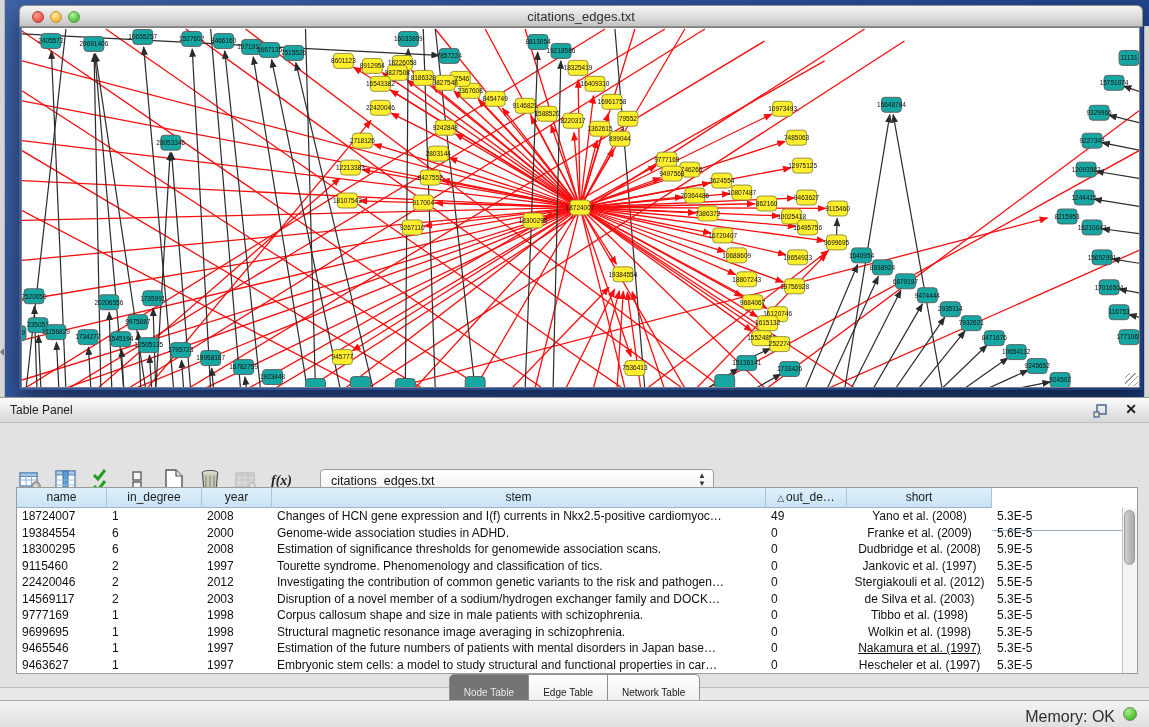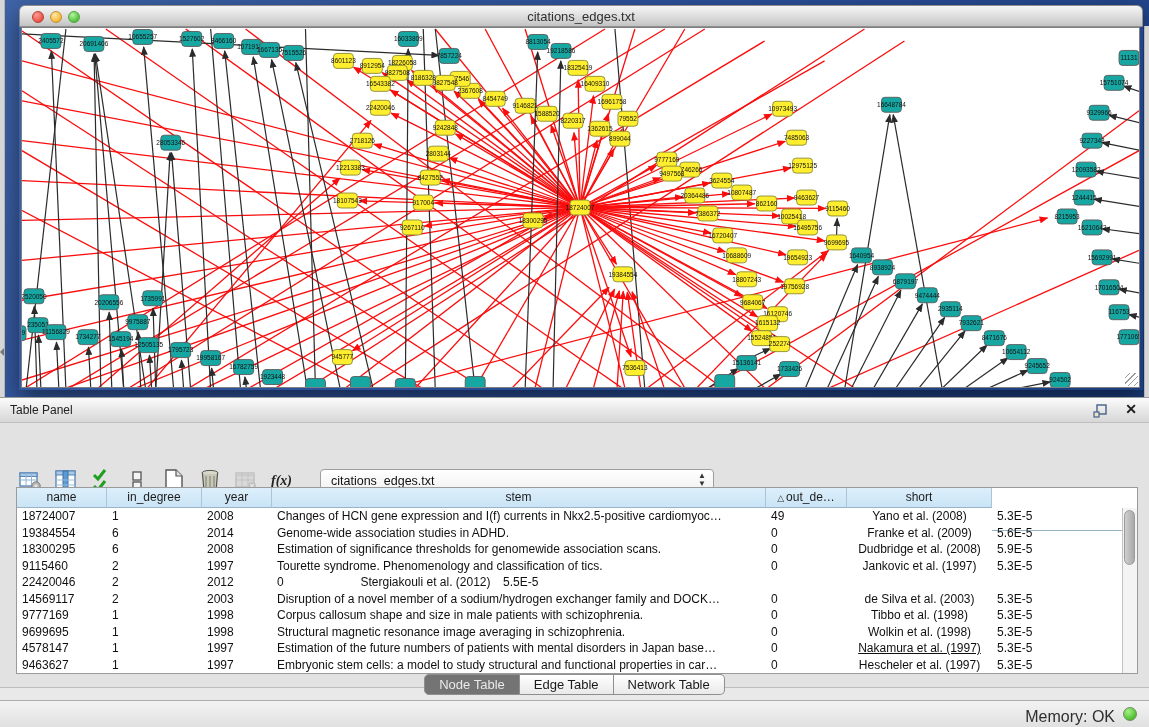--- a/index.html
+++ b/index.html
@@ -52,21 +52,21 @@
   .grid-body{position:absolute;left:0;top:20px;right:15px;bottom:0;overflow:hidden;}
   .g-row{display:flex;height:16.5px;cursor:default;}
   .g-cell{flex:none;font-size:12px;color:#101010;white-space:nowrap;overflow:hidden;
           padding-left:5px;box-sizing:border-box;line-height:16.5px;}
   .g-cell.center{text-align:center;padding-left:0;}
   .vscroll{position:absolute;right:0;top:20px;bottom:0;width:15px;background:#f4f4f4;border-left:1px solid #c3c3c3;box-sizing:border-box;}
   .vthumb{position:absolute;left:1px;top:2px;width:11px;height:55px;border-radius:6px;
           background:linear-gradient(90deg,#cfcfcf,#a9a9a9);border:1px solid #9b9b9b;box-sizing:border-box;cursor:pointer;}
   
   .tabs{position:absolute;left:0;right:0;top:277px;display:flex;justify-content:center;}
-  .seg{height:19px;line-height:19px;font-size:13px;padding:0 14px;border:1px solid #8f8f8f;border-left:none;
+  .seg{height:19px;line-height:19px;font-size:10px;padding:8px 14px;border:1px solid #8f8f8f;border-left:none;
        background:linear-gradient(#ffffff,#e9e9e9);color:#1a1a1a;cursor:pointer;}
   .seg:first-child{border-left:1px solid #8f8f8f;border-radius:5px 0 0 5px;}
   .seg:last-child{border-radius:0 5px 5px 0;}
   .seg.sel{background:#747474;color:#e9e9e9;}
   
   .statusbar{position:absolute;left:0;top:700px;width:1149px;height:27px;
              background:linear-gradient(#f3f3f3,#e0e0e0);border-top:1px solid #ababab;box-sizing:border-box;}
   .mem{position:absolute;right:34px;top:7px;font-size:16px;color:#2e2e2e;}
   .memdot{position:absolute;right:12px;top:6px;width:14px;height:14px;border-radius:50%;
           background:radial-gradient(circle at 35% 30%,#a8ef86,#55c438 65%,#3a9e22);border:1px solid #6e8f62;box-sizing:border-box;}
@@ -825,21 +825,21 @@
           <div class="g-cell" style="width: 95px;">1</div>
           <div class="g-cell" style="width: 70px;">2008</div>
           <div class="g-cell" style="width: 494px;">Changes of HCN gene expression and I(f) currents in Nkx2.5-positive cardiomyoc…</div>
           <div class="g-cell" style="width: 81px;">49</div>
           <div class="g-cell center" style="width: 145px;">Yano et al. (2008)</div>
           <div class="g-cell" style="width: 132px;">5.3E-5</div>
         </div>
         <div class="g-row">
           <div class="g-cell" style="width: 90px;">19384554</div>
           <div class="g-cell" style="width: 95px;">6</div>
-          <div class="g-cell" style="width: 70px;">2014</div>
+          <div class="g-cell" style="width: 70px;">2000</div>
           <div class="g-cell" style="width: 494px;">Genome-wide association studies in ADHD.</div>
           <div class="g-cell" style="width: 81px;">0</div>
           <div class="g-cell center" style="width: 145px;">Franke et al. (2009)</div>
           <div class="g-cell" style="width: 132px;">5.6E-5</div>
         </div>
         <div class="g-row">
           <div class="g-cell" style="width: 90px;">18300295</div>
           <div class="g-cell" style="width: 95px;">6</div>
           <div class="g-cell" style="width: 70px;">2008</div>
           <div class="g-cell" style="width: 494px;">Estimation of significance thresholds for genomewide association scans.</div>
@@ -853,20 +853,21 @@
           <div class="g-cell" style="width: 70px;">1997</div>
           <div class="g-cell" style="width: 494px;">Tourette syndrome. Phenomenology and classification of tics.</div>
           <div class="g-cell" style="width: 81px;">0</div>
           <div class="g-cell center" style="width: 145px;">Jankovic et al. (1997)</div>
           <div class="g-cell" style="width: 132px;">5.3E-5</div>
         </div>
         <div class="g-row">
           <div class="g-cell" style="width: 90px;">22420046</div>
           <div class="g-cell" style="width: 95px;">2</div>
           <div class="g-cell" style="width: 70px;">2012</div>
+          <div class="g-cell" style="width: 494px;">Investigating the contribution of common genetic variants to the risk and pathogen…</div>
           <div class="g-cell" style="width: 81px;">0</div>
           <div class="g-cell center" style="width: 145px;">Stergiakouli et al. (2012)</div>
           <div class="g-cell" style="width: 132px;">5.5E-5</div>
         </div>
         <div class="g-row">
           <div class="g-cell" style="width: 90px;">14569117</div>
           <div class="g-cell" style="width: 95px;">2</div>
           <div class="g-cell" style="width: 70px;">2003</div>
           <div class="g-cell" style="width: 494px;">Disruption of a novel member of a sodium/hydrogen exchanger family and DOCK…</div>
           <div class="g-cell" style="width: 81px;">0</div>
@@ -885,21 +886,21 @@
         <div class="g-row">
           <div class="g-cell" style="width: 90px;">9699695</div>
           <div class="g-cell" style="width: 95px;">1</div>
           <div class="g-cell" style="width: 70px;">1998</div>
           <div class="g-cell" style="width: 494px;">Structural magnetic resonance image averaging in schizophrenia.</div>
           <div class="g-cell" style="width: 81px;">0</div>
           <div class="g-cell center" style="width: 145px;">Wolkin et al. (1998)</div>
           <div class="g-cell" style="width: 132px;">5.3E-5</div>
         </div>
         <div class="g-row">
-          <div class="g-cell" style="width: 90px;">4578147</div>
+          <div class="g-cell" style="width: 90px;">9465546</div>
           <div class="g-cell" style="width: 95px;">1</div>
           <div class="g-cell" style="width: 70px;">1997</div>
           <div class="g-cell" style="width: 494px;">Estimation of the future numbers of patients with mental disorders in Japan base…</div>
           <div class="g-cell" style="width: 81px;">0</div>
           <div class="g-cell center" style="width: 145px; text-decoration: underline;">Nakamura et al. (1997)</div>
           <div class="g-cell" style="width: 132px;">5.3E-5</div>
         </div>
         <div class="g-row">
           <div class="g-cell" style="width: 90px;">9463627</div>
           <div class="g-cell" style="width: 95px;">1</div>

